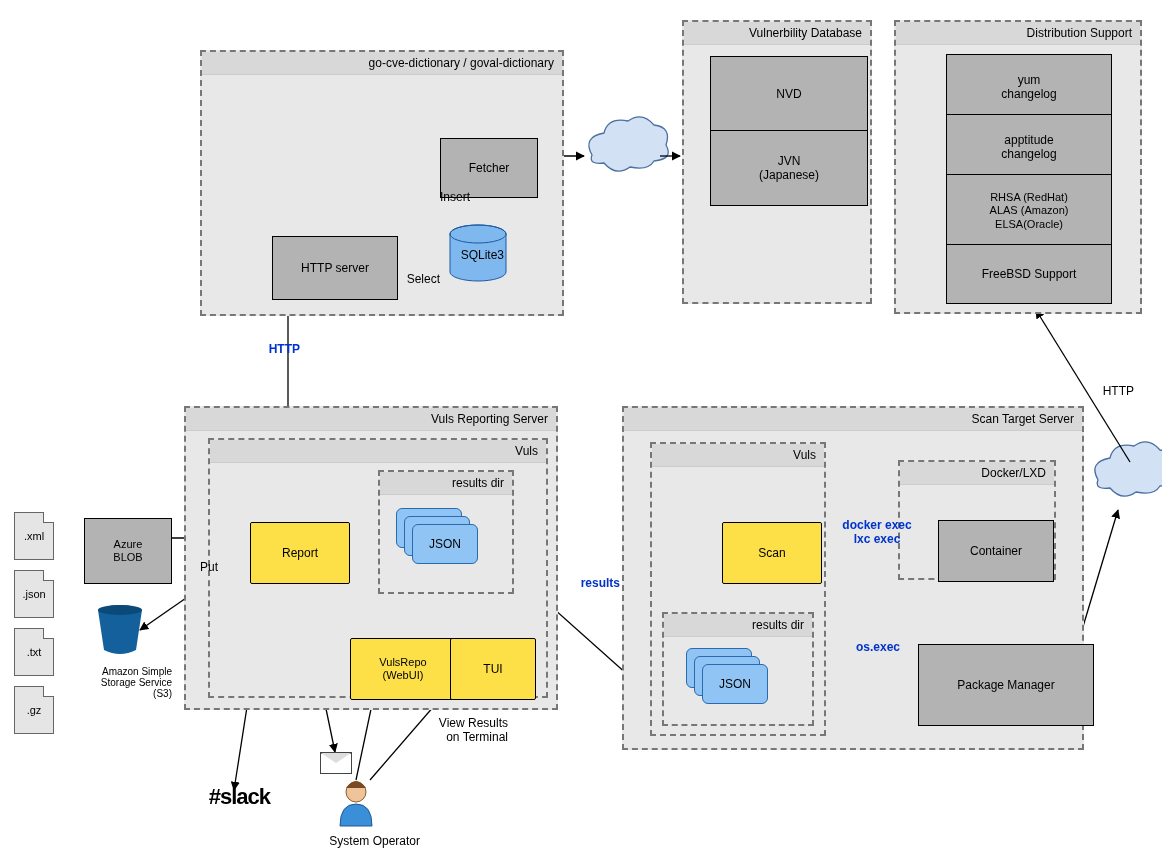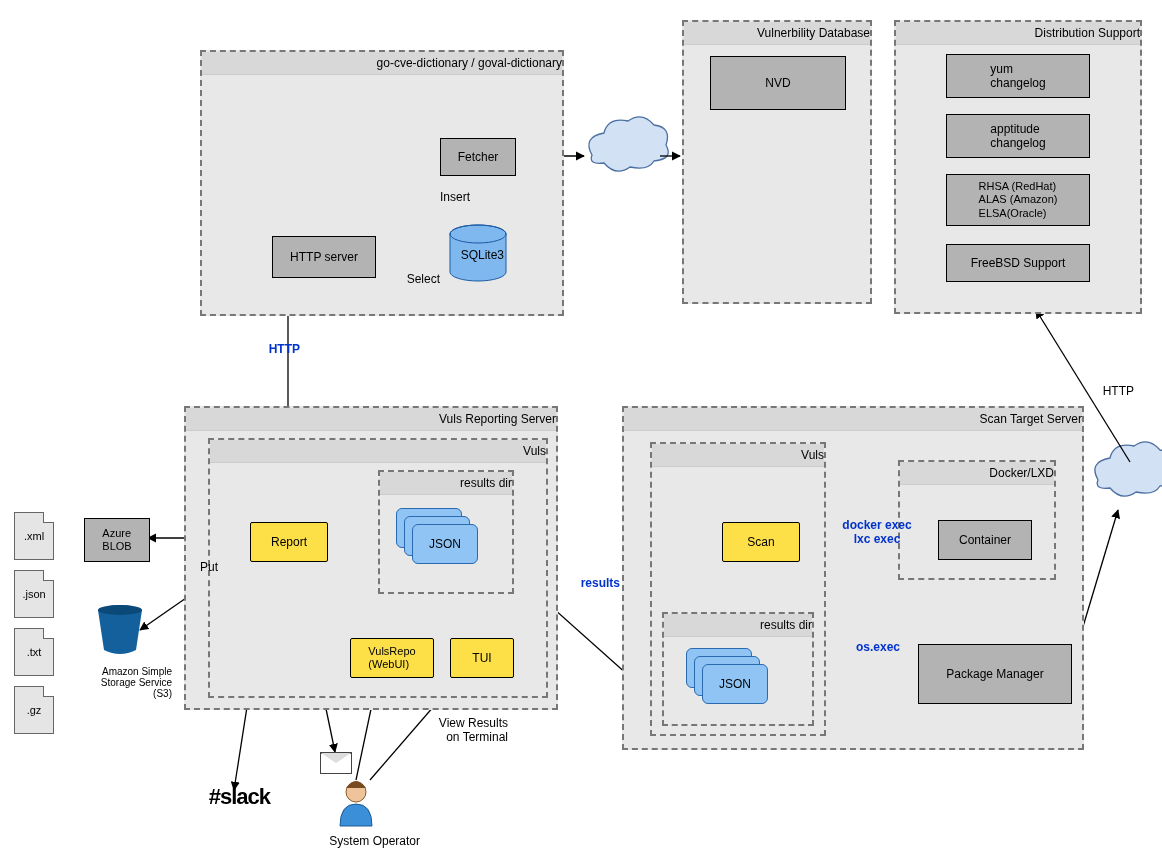--- a/index.html
+++ b/index.html
@@ -1,19 +1,19 @@
 <!DOCTYPE html>
 <html><head>
 <meta charset="utf-8">
 <style>
   html,body{margin:0;padding:0;background:#fff;font-family:"Helvetica Neue",Arial,sans-serif;font-size:12px;color:#000}
   #stage{position:relative;width:1162px;height:866px}
   .groupbox{position:absolute;border:2px dashed #777;background:#e8e8e8}
-  .grouphdr{height:22px;line-height:22px;padding-right:0;text-align:right;background:#d8d8d8;border-bottom:1px solid #ccc;font-size:12px}
-  .node{position:absolute;border:1px solid #000;background:#b3b3b3;display:flex;align-items:center;justify-content:center;font-size:12px;line-height:1.2;padding:1px}
+  .grouphdr{height:22px;line-height:22px;padding-right:8px;text-align:right;background:#d8d8d8;border-bottom:1px solid #ccc;font-size:12px}
+  .node{position:absolute;border:1px solid #000;background:#b3b3b3;display:flex;align-items:center;justify-content:center;text-align:center;font-size:12px;line-height:1.2;padding:12px}
   .node.orange{background:#fde047;border-radius:2px}
   .filedoc{position:absolute;width:38px;height:46px;border:1px solid #666;background:#e5e5e5;display:flex;align-items:center;justify-content:center;font-size:11px}
   .filedoc::after{content:"";position:absolute;top:-1px;right:-1px;width:10px;height:10px;border-left:1px solid #666;border-bottom:1px solid #666;background:#fff}
   .stackcard{position:absolute;width:64px;height:38px;border:1px solid #2a6bb0;background:#90c4f4;border-radius:6px}
   .lbl{position:absolute;font-size:12px;text-align:right}
   .blue{color:#0033cc;font-weight:bold}
   .cyl{position:absolute}
   svg{position:absolute;top:0;left:0}
   .envelope{position:absolute;width:30px;height:20px;border:1px solid #444;background:#fff}
   .envelope::before{content:"";position:absolute;left:0;right:0;top:0;border-bottom:1px solid #444;height:0}
@@ -89,20 +89,22 @@
   <ellipse cx="32" cy="10" rx="28" ry="9" fill="none" stroke="#1a5aa3"></ellipse>
 </svg>
 <div class="lbl" style="left:452px;top:248px;width:52px">SQLite3</div>
 <div class="lbl" style="left:430px;top:190px;width:40px">Insert</div>
 <div class="lbl" style="left:396px;top:272px;width:44px">Select</div>
 
 <div class="groupbox" style="left:682px;top:20px;width:186px;height:280px">
   <div class="grouphdr">Vulnerbility Database</div>
 </div>
 <div class="node" style="left:710px;top:56px;width:132px;height:50px">NVD</div>
+<div class="node" style="left:710px;top:130px;width:132px;height:50px;white-space:pre">JVN
+(Japanese)</div>
 
 <div class="groupbox" style="left:894px;top:20px;width:244px;height:290px">
   <div class="grouphdr">Distribution Support</div>
 </div>
 <div class="node" style="left:946px;top:54px;width:140px;height:40px;white-space:pre">yum
 changelog</div>
 <div class="node" style="left:946px;top:114px;width:140px;height:40px;white-space:pre">apptitude
 changelog</div>
 <div class="node" style="left:946px;top:174px;width:140px;height:48px;white-space:pre;font-size:11px">RHSA (RedHat)
 ALAS (Amazon)

